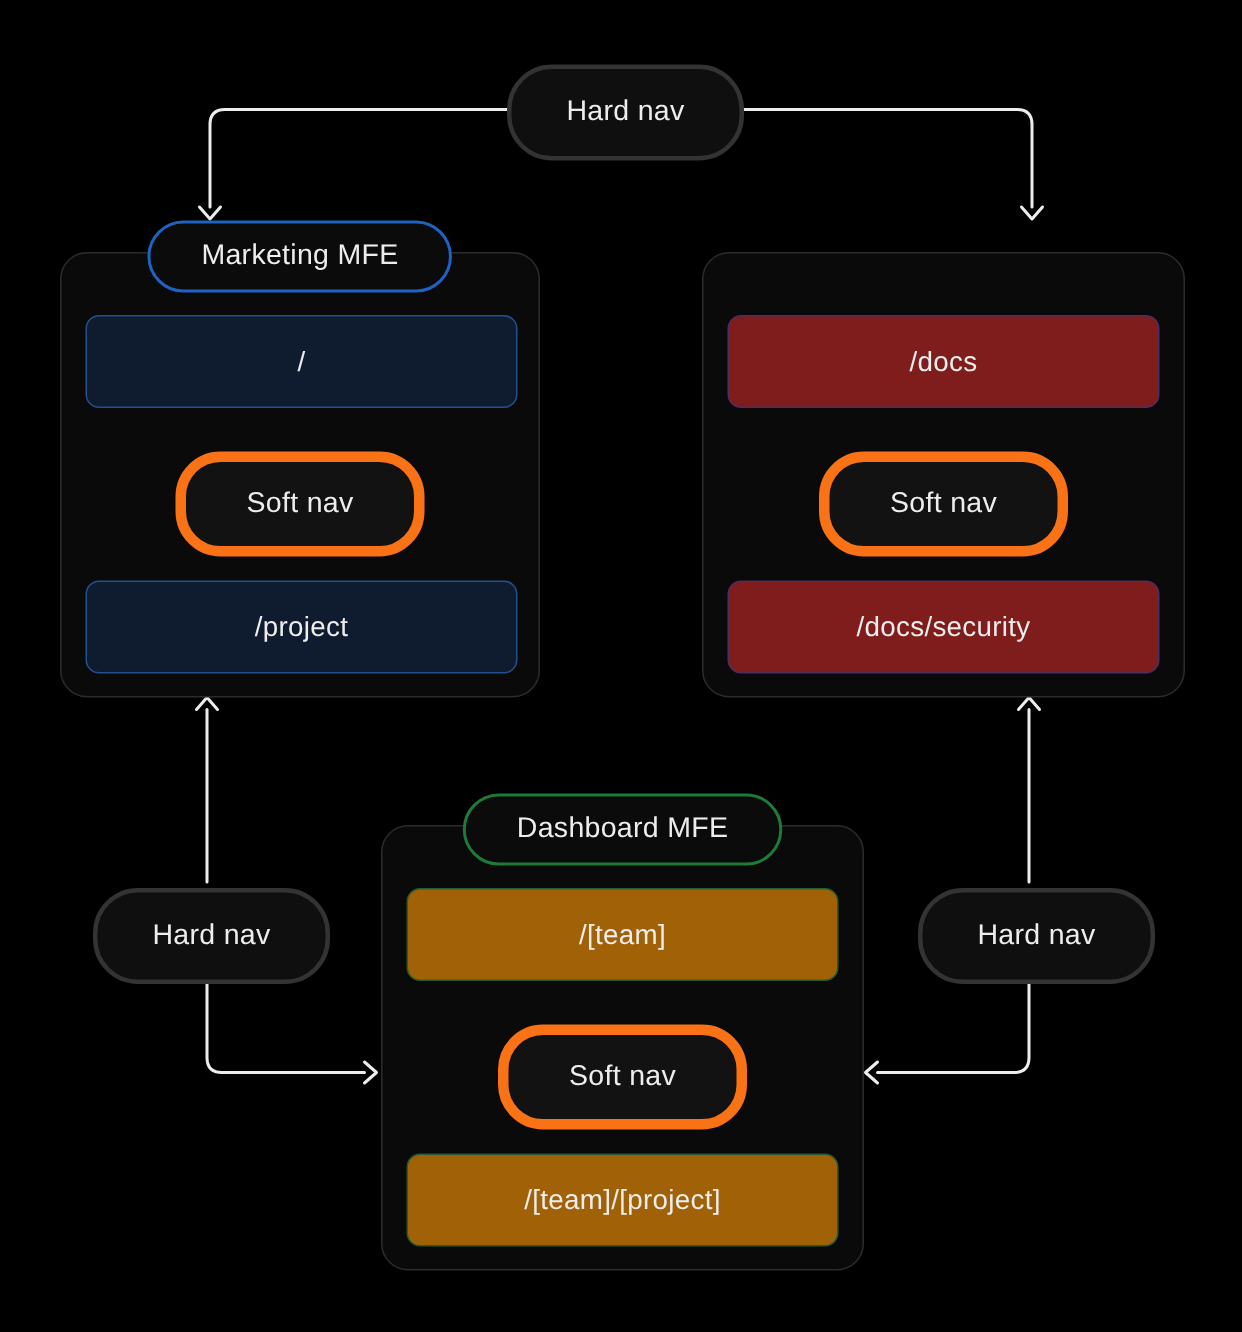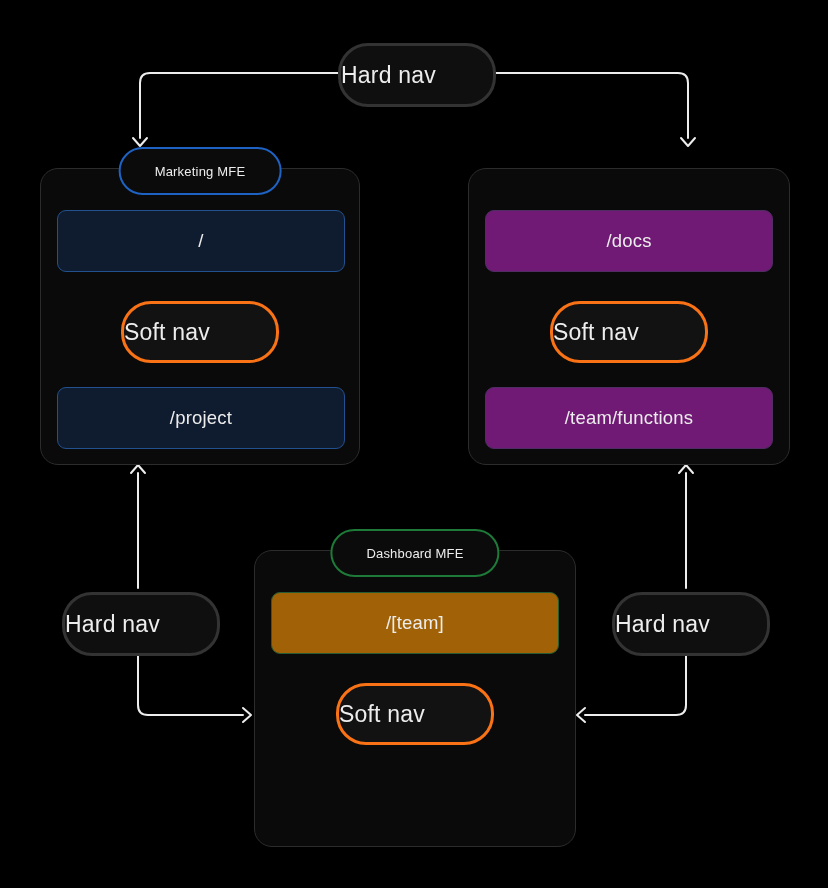--- a/index.html
+++ b/index.html
@@ -11,45 +11,45 @@
 
   
   .mfe{
     position:absolute;background:#0a0a0a;border:1.5px solid #2c2c2c;
     border-radius:18px;z-index:2;
   }
   .mfe-header{
     position:absolute;left:50%;transform:translateX(-50%);top:-22px;
     height:44px;padding:0 34px;border-radius:24px;background:#0b0b0b;
     display:flex;align-items:center;justify-content:center;
-    font-size:13px;letter-spacing:.2px;white-space:nowrap;z-index:3;
+    font-size:19px;letter-spacing:.2px;white-space:nowrap;z-index:3;
     border:2px solid #444;
   }
   .mfe-header.blue{border-color:#1e63c4;}
   .mfe-header.purple{border-color:#6e30a8;}
   .mfe-header.green{border-color:#1e7a38;}
 
   .route-box{
     position:absolute;left:16px;width:286px;height:60px;border-radius:9px;
     display:flex;align-items:center;justify-content:center;
     font-size:18.5px;letter-spacing:.2px;border:1px solid transparent;
   }
   .route-box.blue{background:#0f1b2e;border-color:#23518f;}
-  .route-box.purple{background:#701a75;border-color:#4f2d63;}
+  .route-box.purple{background:#7f1d1d;border-color:#4f2d63;}
   .route-box.green{background:#a16207;border-color:#265c33;}
   .route-top{top:41px;}
   .route-bottom{top:218px;}
 
   .pill{
-    position:absolute;display:flex;align-items:center;
-    border-radius:30px;font-size:23px;letter-spacing:.2px;white-space:nowrap;z-index:4;
+    position:absolute;display:flex;align-items:center;justify-content:center;
+    border-radius:30px;font-size:19px;letter-spacing:.2px;white-space:nowrap;z-index:4;
   }
   .soft-pill{
     width:152px;height:56px;left:50%;transform:translateX(-50%);top:132px;
-    background:#121212;border:3px solid #f97316;
+    background:#121212;border:7px solid #f97316;
   }
   .hard-pill{
     width:152px;height:58px;background:#0f0f0f;border:3px solid #333333;
   }
   .hard-top{left:338px;top:43px;}
   .hard-left{left:62px;top:592px;}
   .hard-right{left:612px;top:592px;}
 
   .mfe-marketing{left:40px;top:168px;width:318px;height:295px;}
   .mfe-docs{left:468px;top:168px;width:320px;height:295px;}
@@ -116,33 +116,36 @@
   </div>
 
   <div class="mfe mfe-docs">
     <div class="route-box purple route-top">
       <span>/docs</span>
     </div>
     <div class="pill soft-pill">
       <span>Soft nav</span>
     </div>
     <div class="route-box purple route-bottom">
-      <span>/team/functions</span>
+      <span>/docs/security</span>
     </div>
   </div>
 
   <div class="mfe mfe-dashboard">
     <div class="mfe-header green">
       <span>Dashboard MFE</span>
     </div>
     <div class="route-box green route-top">
       <span>/[team]</span>
     </div>
     <div class="pill soft-pill">
       <span>Soft nav</span>
+    </div>
+    <div class="route-box green route-bottom">
+      <span>/[team]/[project]</span>
     </div>
   </div>
 
   <div class="pill hard-pill hard-left">
     <span>Hard nav</span>
   </div>
 
   <div class="pill hard-pill hard-right">
     <span>Hard nav</span>
   </div>

